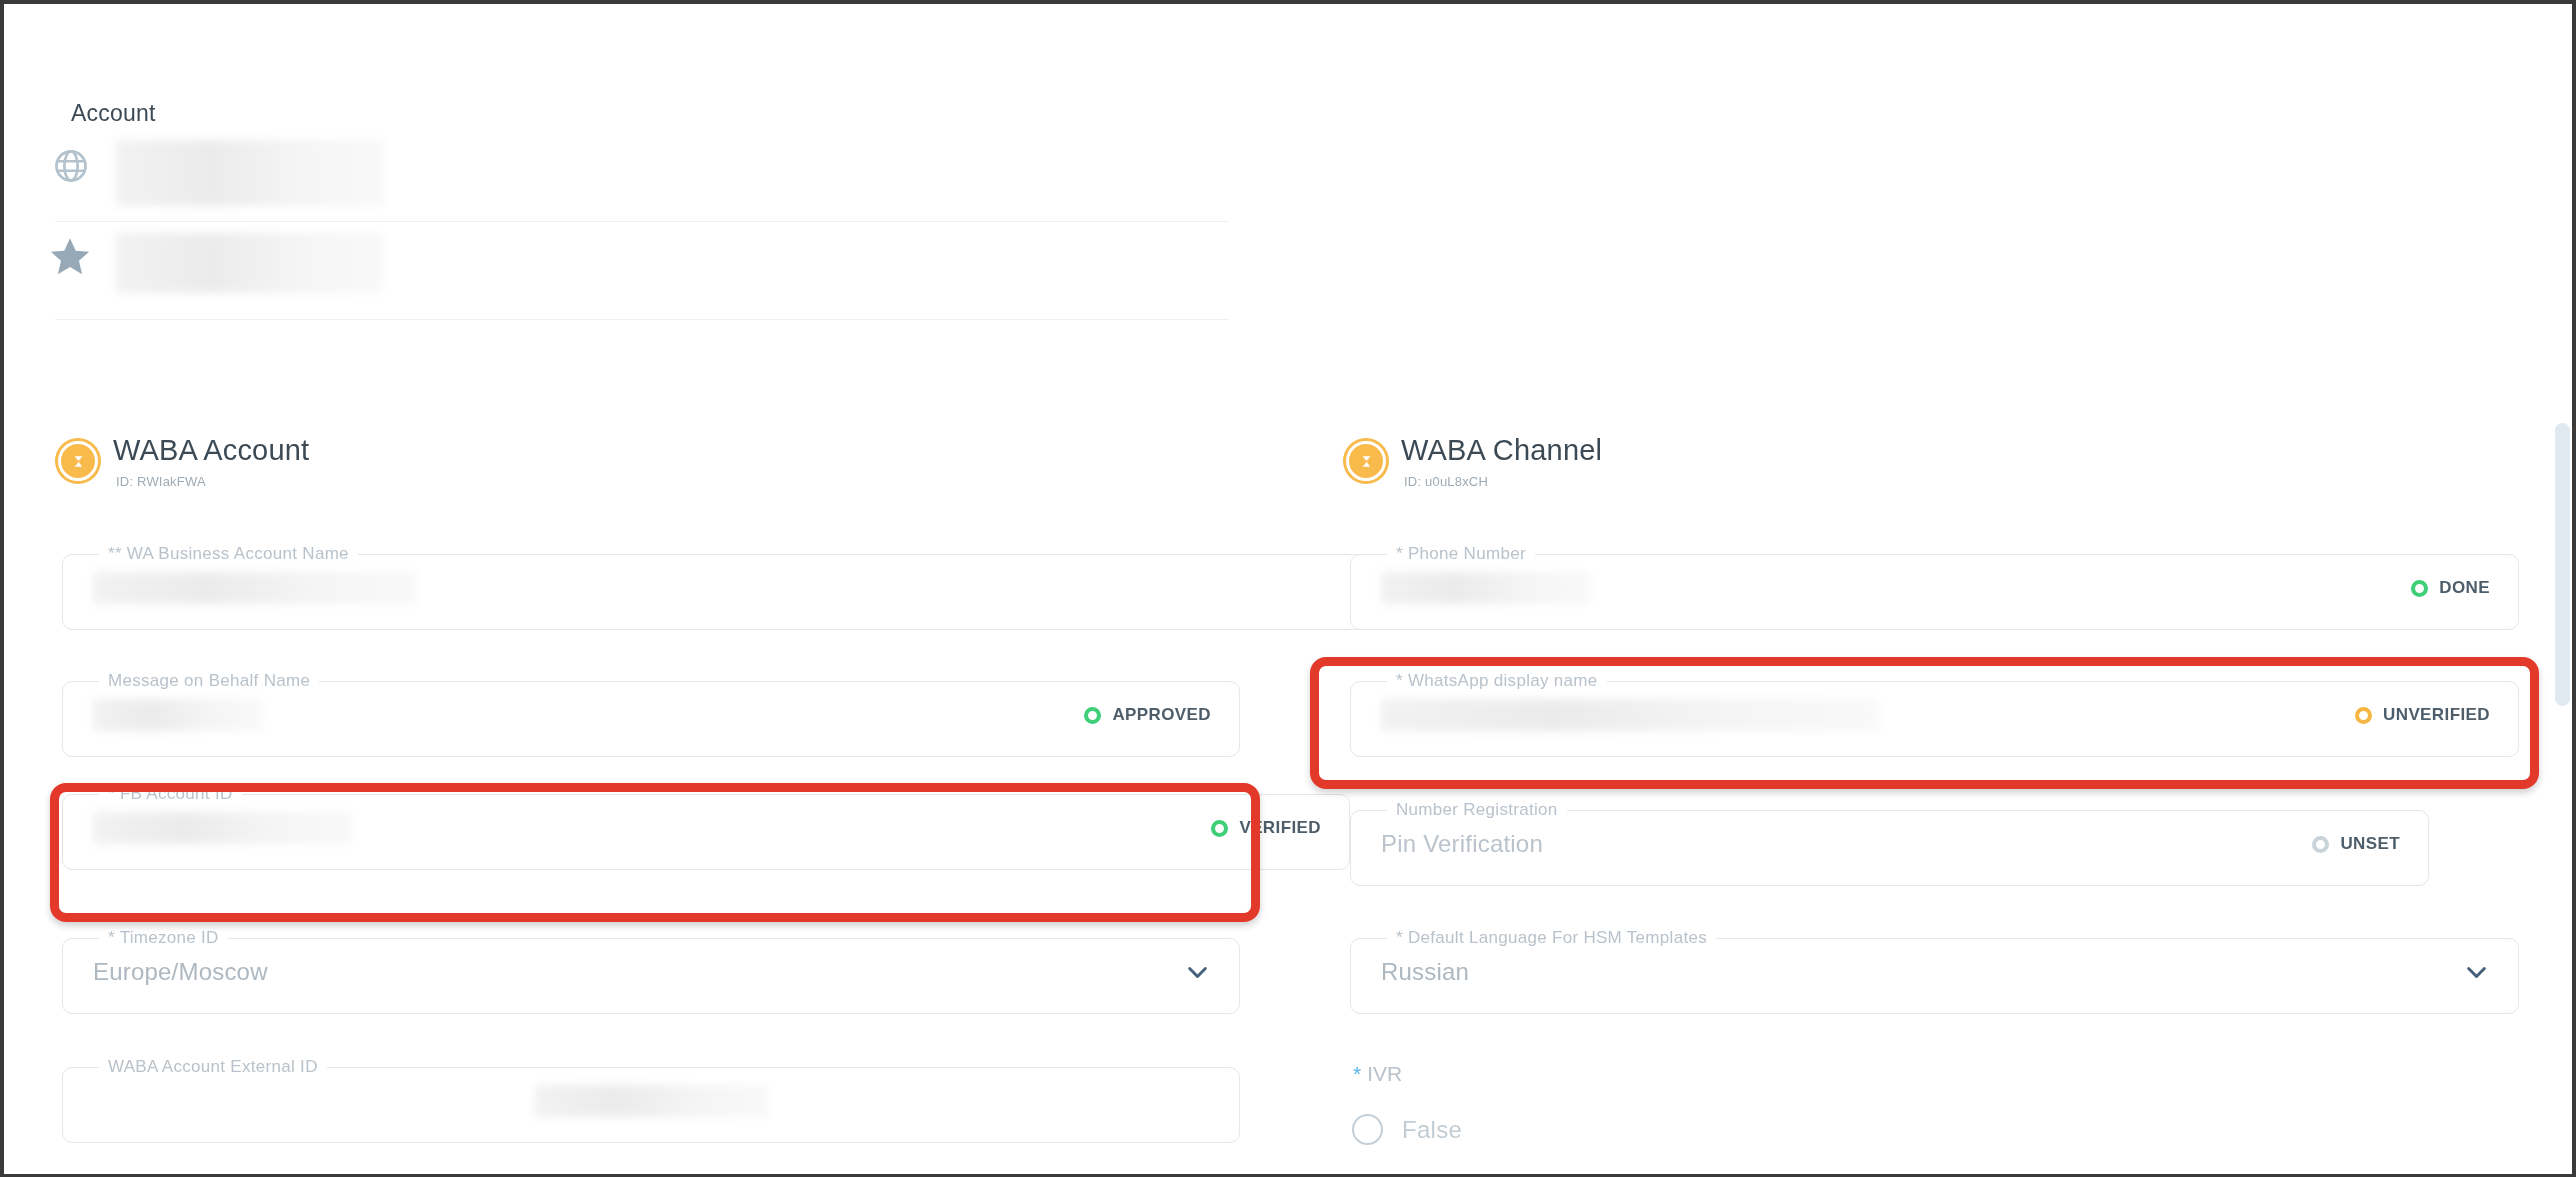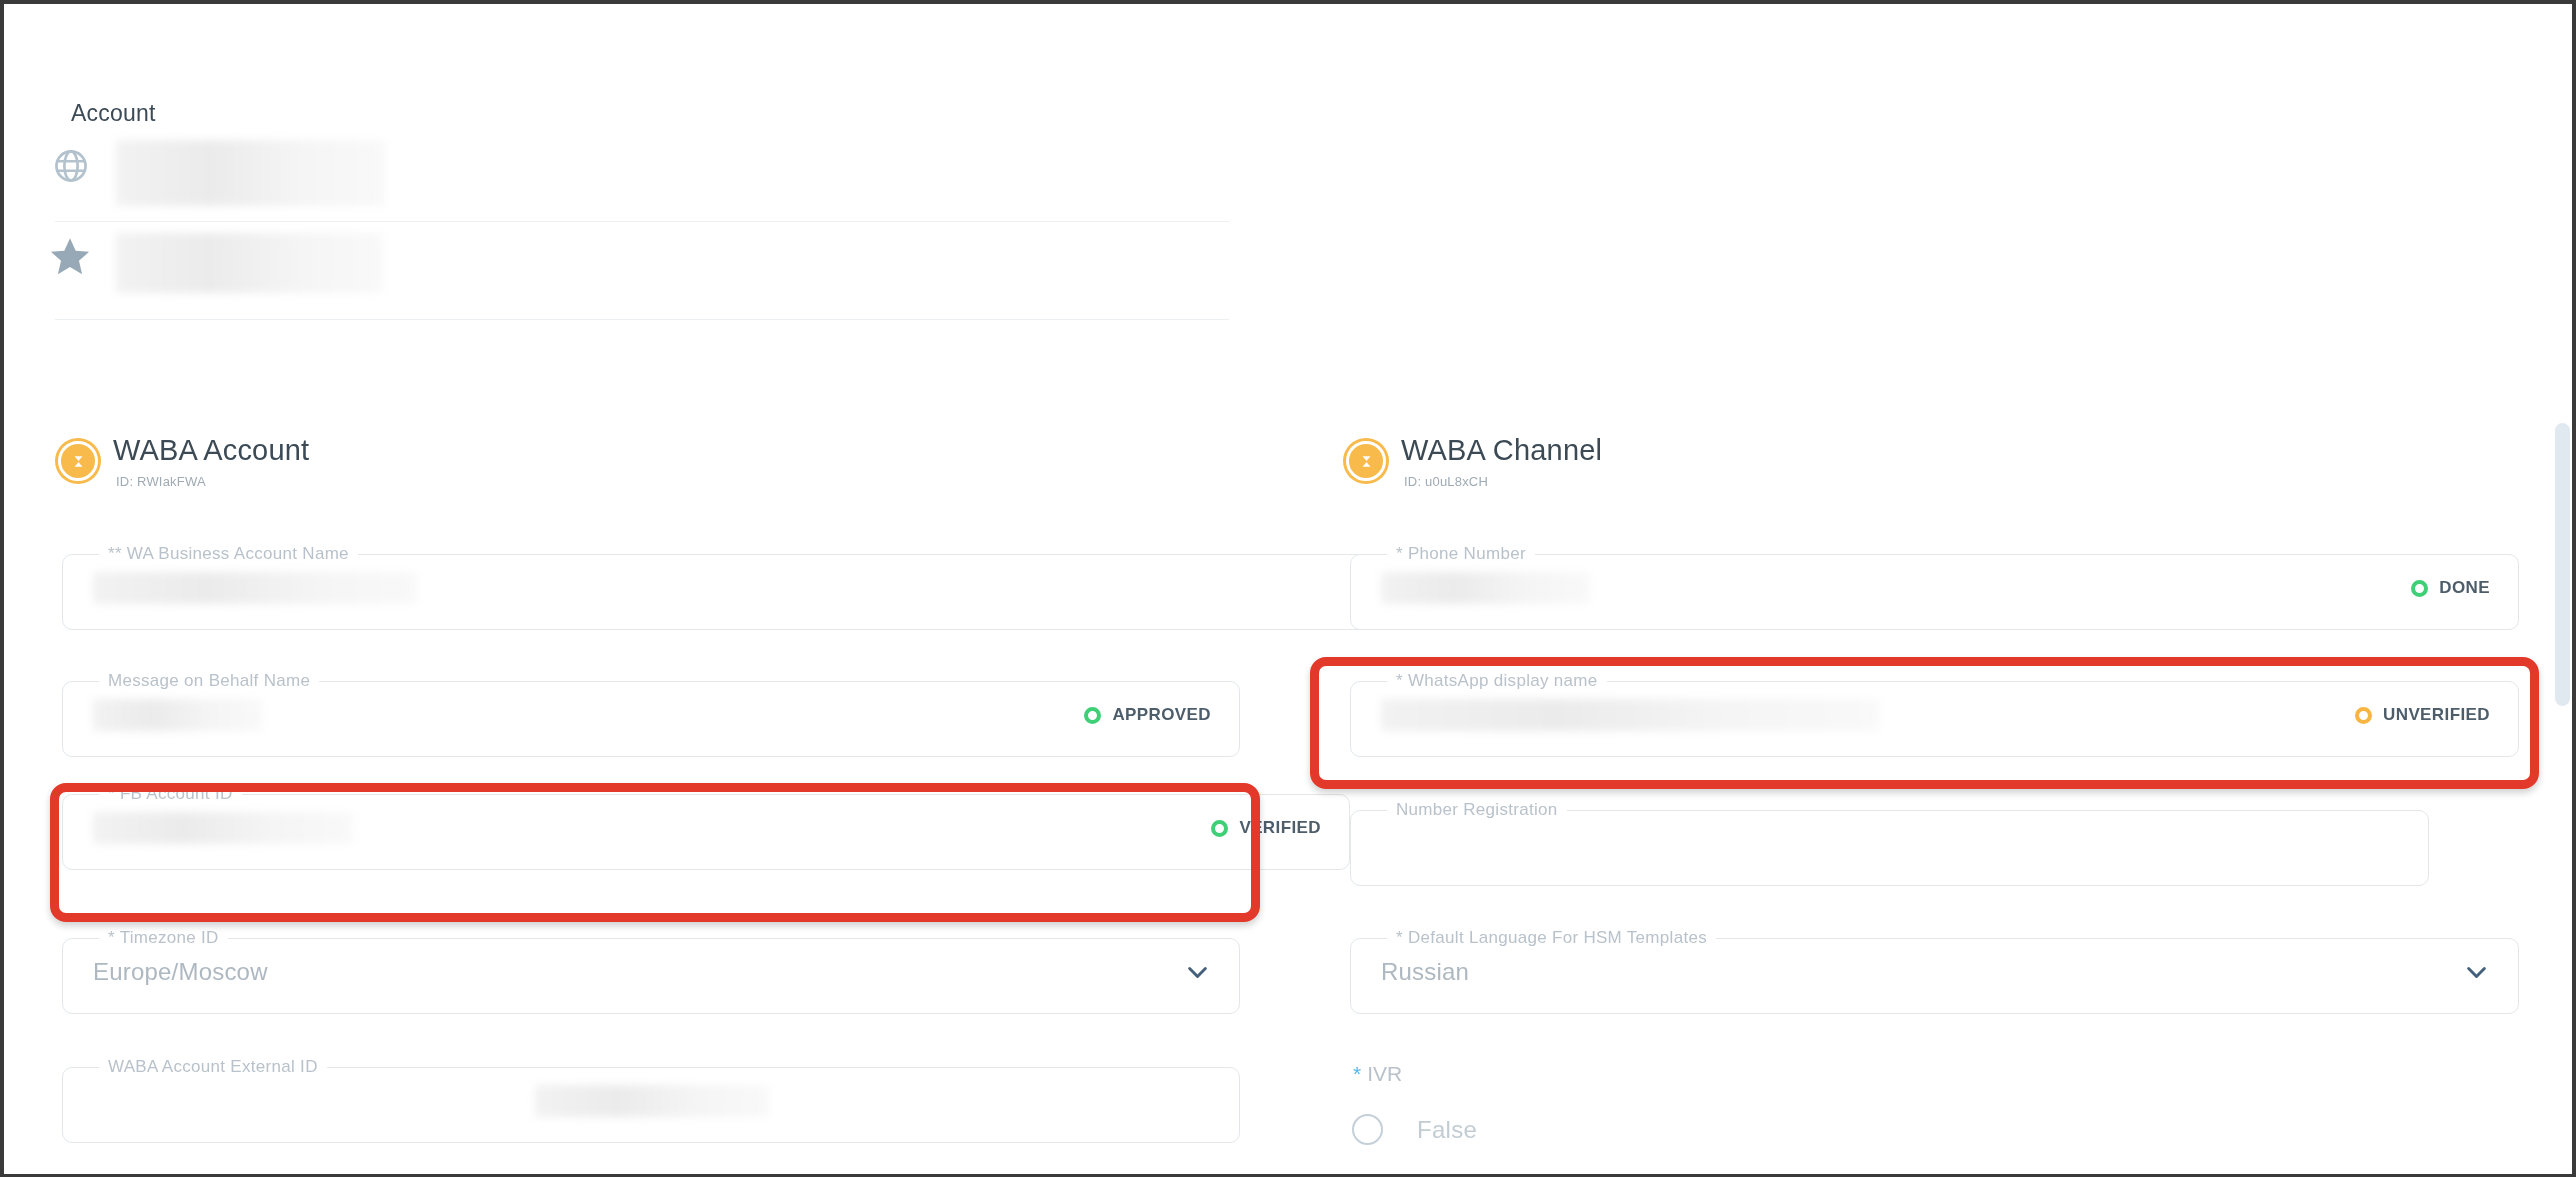--- a/index.html
+++ b/index.html
@@ -79,21 +79,21 @@
   .annotation{
     position:absolute;border:9px solid var(--accent-red,#e2392b);border-radius:16px;
     box-shadow:0 4px 7px rgba(0,0,0,.18);z-index:20;pointer-events:none;
   }
   .ann-left{left:50px;top:783px;width:1210px;height:139px;box-sizing:border-box;}
   .ann-right{left:1310px;top:657px;width:1229px;height:132px;box-sizing:border-box;}
 
   
   .ivr-label{position:absolute;left:1353px;top:1062px;font-size:21px;color:#b9c2ca;}
   .req-star{color:var(--required-blue,#53b7ea);margin-right:6px;}
-  .radio-row{position:absolute;left:1352px;top:1114px;display:flex;align-items:center;gap:34px;}
+  .radio-row{position:absolute;left:1352px;top:1114px;display:flex;align-items:center;gap:19px;}
   .radio-circle{
     width:31px;height:31px;border-radius:50%;border:2px solid #c4cfd8;box-sizing:border-box;background:#fff;
   }
   .radio-label{font-size:24px;color:#c2ccd3;letter-spacing:0.3px;}
 
   
   .scroll-thumb{
     position:absolute;right:6px;top:423px;width:15px;height:283px;
     background:#e1e9f0;border-radius:8px;
   }
@@ -206,20 +206,27 @@
     <div class="redact" style="width:498px;"></div>
     <div class="badge amber">
       <span class="ring"></span>
       <span class="badge-text">UNVERIFIED</span>
     </div>
   </div>
 </fieldset>
 
 <fieldset class="field" style="left:1350px;top:800px;width:1079px;">
   <legend>Number Registration</legend>
+  <div class="field-row">
+    <span class="value lighter">Pin Verification</span>
+    <div class="badge gray">
+      <span class="ring"></span>
+      <span class="badge-text">UNSET</span>
+    </div>
+  </div>
 </fieldset>
 
 <fieldset class="field" style="left:1350px;top:928px;width:1169px;">
   <legend>* Default Language For HSM Templates</legend>
   <div class="field-row">
     <span class="value">Russian</span>
     <svg class="chevron" width="27" height="27" viewBox="0 0 24 24" fill="none" stroke="currentColor" stroke-width="2.6" stroke-linecap="round" stroke-linejoin="round">
       <polyline points="5,8.5 12,15.5 19,8.5"></polyline>
     </svg>
   </div>

